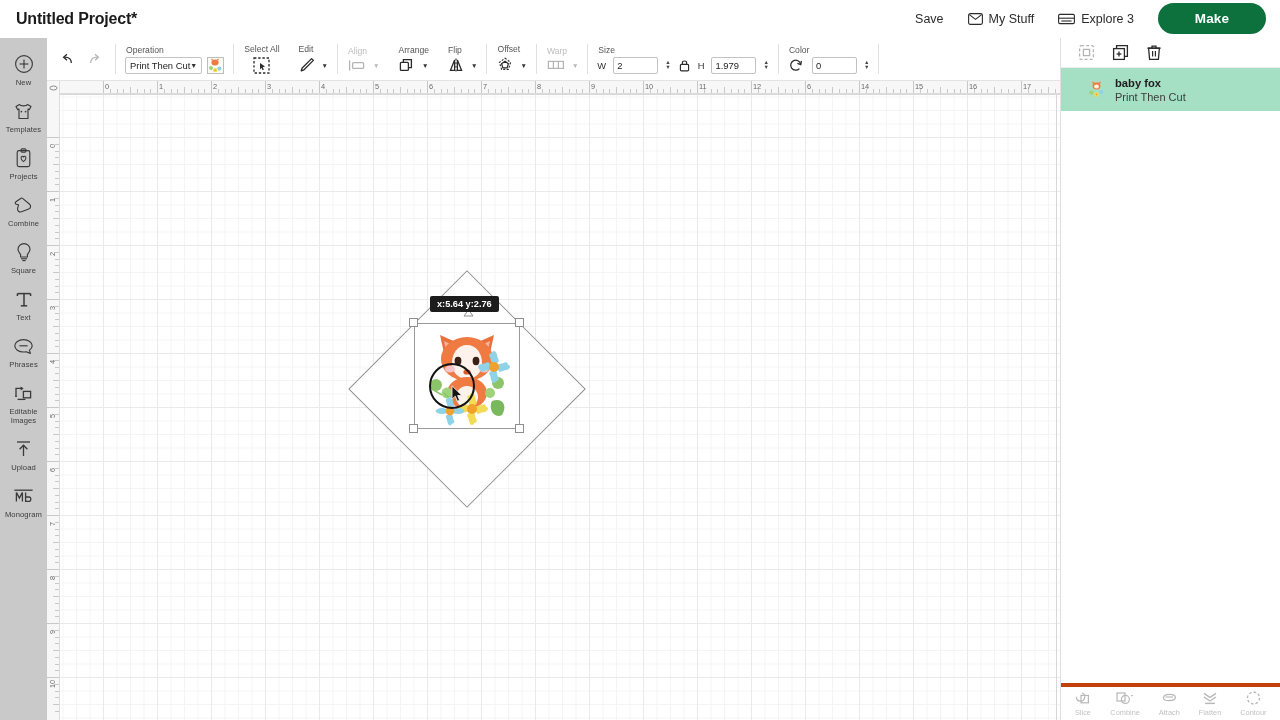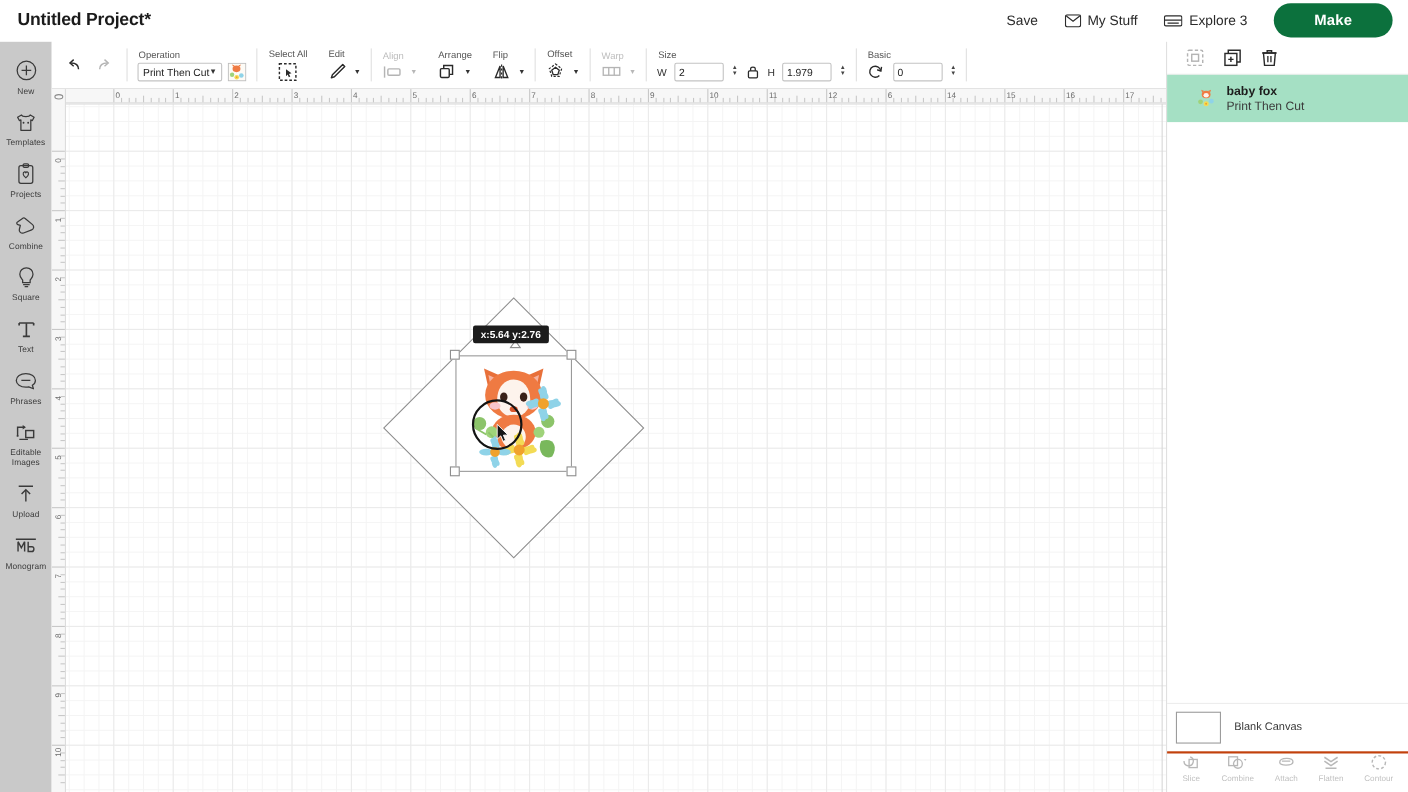--- a/index.html
+++ b/index.html
@@ -176,21 +176,21 @@
 
   .canvas-strip {
     position: absolute; left: 0; bottom: 37px; width: 219px; height: 44px;
     display: flex; align-items: center; padding-left: 8px; gap: 12px;
     border-top: 1px solid #ededed;
   }
   .swatch { width: 41px; height: 29px; background: #fff; border: 1px solid #9c9c9c; }
   .swatch-label { font-size: 10px; color: #3a3a3a; }
   .ops-bar {
     position: absolute; left: 0; bottom: 0; width: 219px; height: 37px;
-    border-top: 2px solid #c2410c; display: flex; align-items: flex-start;
+    border-top: 4px solid #c2410c; display: flex; align-items: center;
     justify-content: space-around; padding: 0 4px;
   }
   .op {
     display: flex; flex-direction: column; align-items: center; gap: 2px;
     opacity: .33; cursor: default;
   }
   .op-label { font-size: 7.4px; color: #3b3b3b; }
   svg { display: block; }
 </style>
 </head>
@@ -499,21 +499,21 @@
         </div>
         <span class="stepper">
             <span>▲</span>
             <span>▼</span>
           </span>
       </div>
     </div>
     <div class="tb-sep"></div>
 
     <div class="tb-group">
-      <div class="tb-title">Basic</div>
+      <div class="tb-title">Color</div>
       <div class="tb-row">
         <span class="ico-btn" style="margin-right:3px">
           <svg width="16" height="15" viewBox="0 0 16 15">
               <path d="M12.6 6.2 A5 5 0 1 0 11.4 10.6" fill="none" stroke="#2a2a2a" stroke-width="1.25"></path>
               <path d="M13.4 2.8 L12.8 6.6 L9.4 5.4" fill="none" stroke="#2a2a2a" stroke-width="1.25"></path>
             </svg>
         </span>
         <div class="num-field">
           <span>0</span>
         </div>
@@ -928,24 +928,20 @@
             <circle cx="9.5" cy="14.4" r="0.9" fill="#f0a22c"></circle>
           </svg>
       </span>
       <div>
         <div class="layer-name">baby fox</div>
         <div class="layer-sub">Print Then Cut</div>
       </div>
     </div>
 
 
-    <div class="canvas-strip">
-      <div class="swatch"></div>
-      <div class="swatch-label">Blank Canvas</div>
-    </div>
 
     <div class="ops-bar">
       <div class="op">
         <span>
           <svg width="17" height="16" viewBox="0 0 17 16">
               <path d="M2.4 6.8 A4.2 4.2 0 1 0 8 3" fill="none" stroke="#2a2a2a" stroke-width="1.2"></path>
               <rect x="7" y="5.4" width="7.4" height="7.4" fill="none" stroke="#2a2a2a" stroke-width="1.2"></rect>
             </svg>
         </span>
         <span class="op-label">Slice</span>

